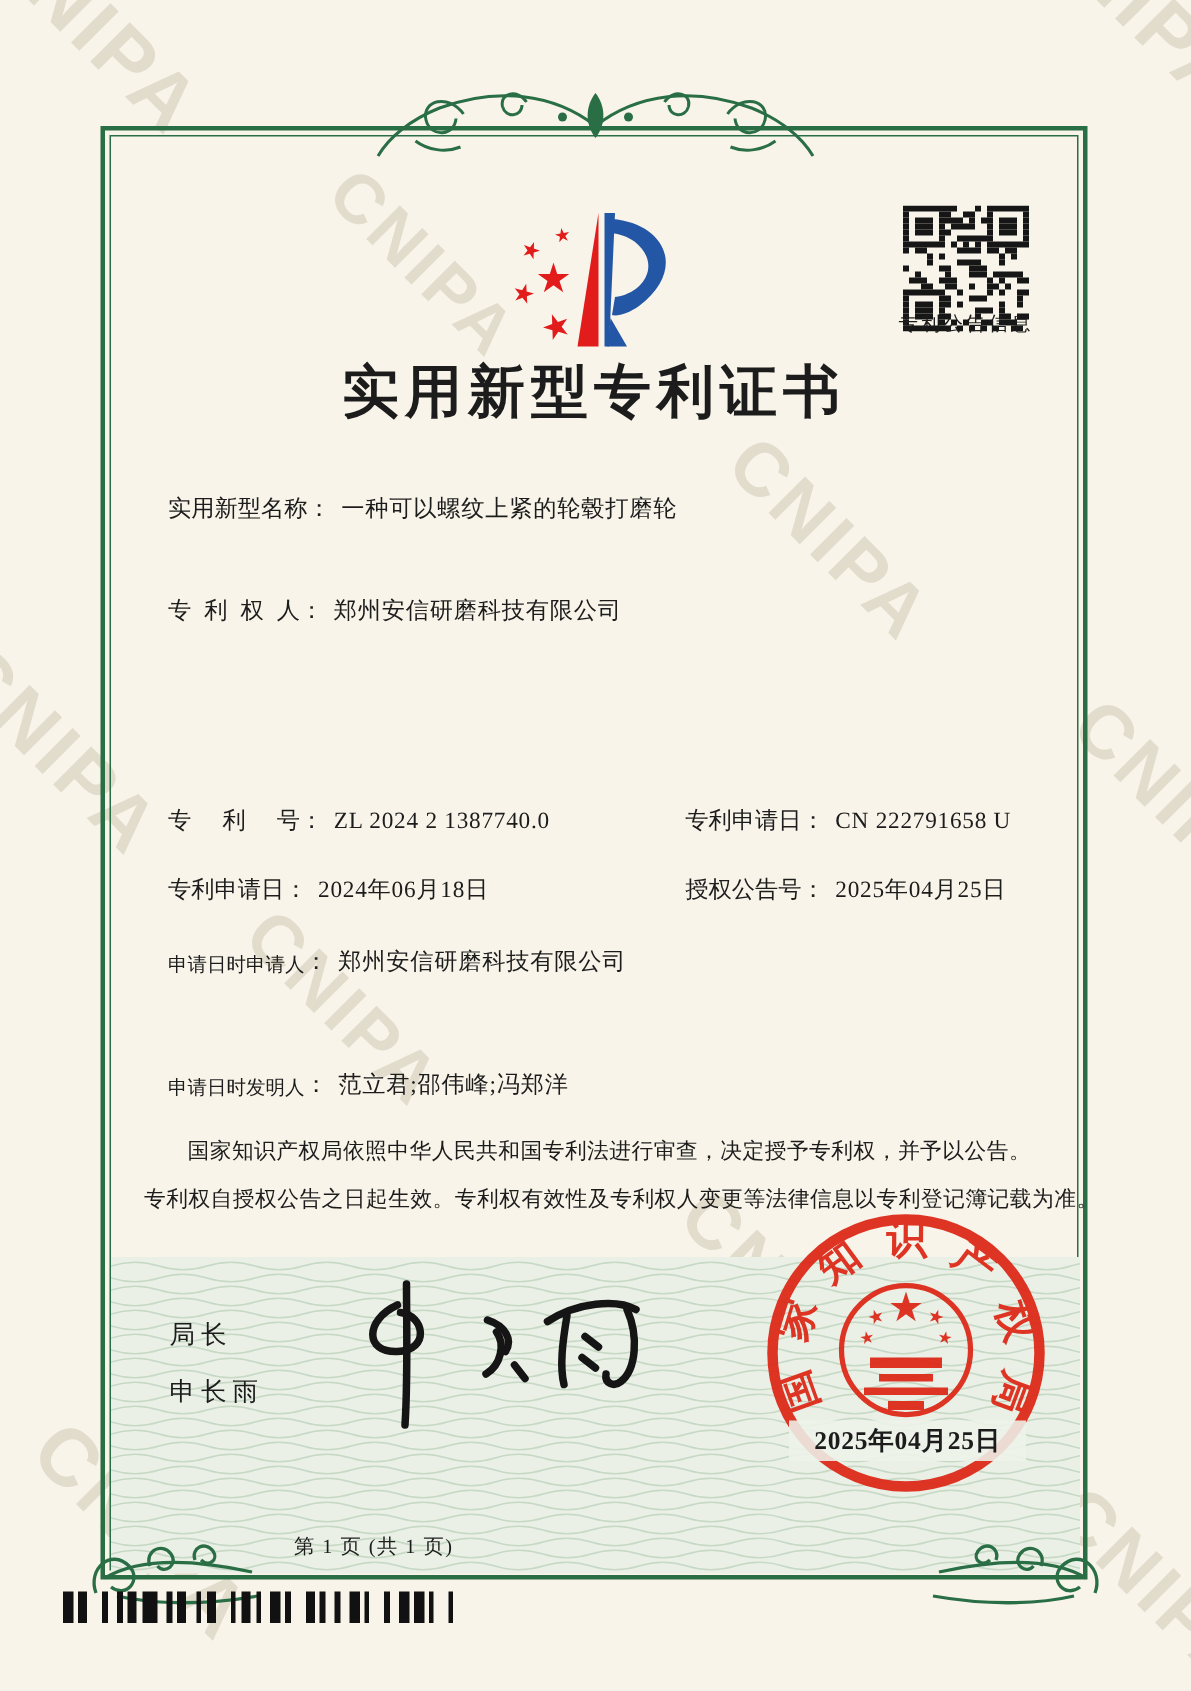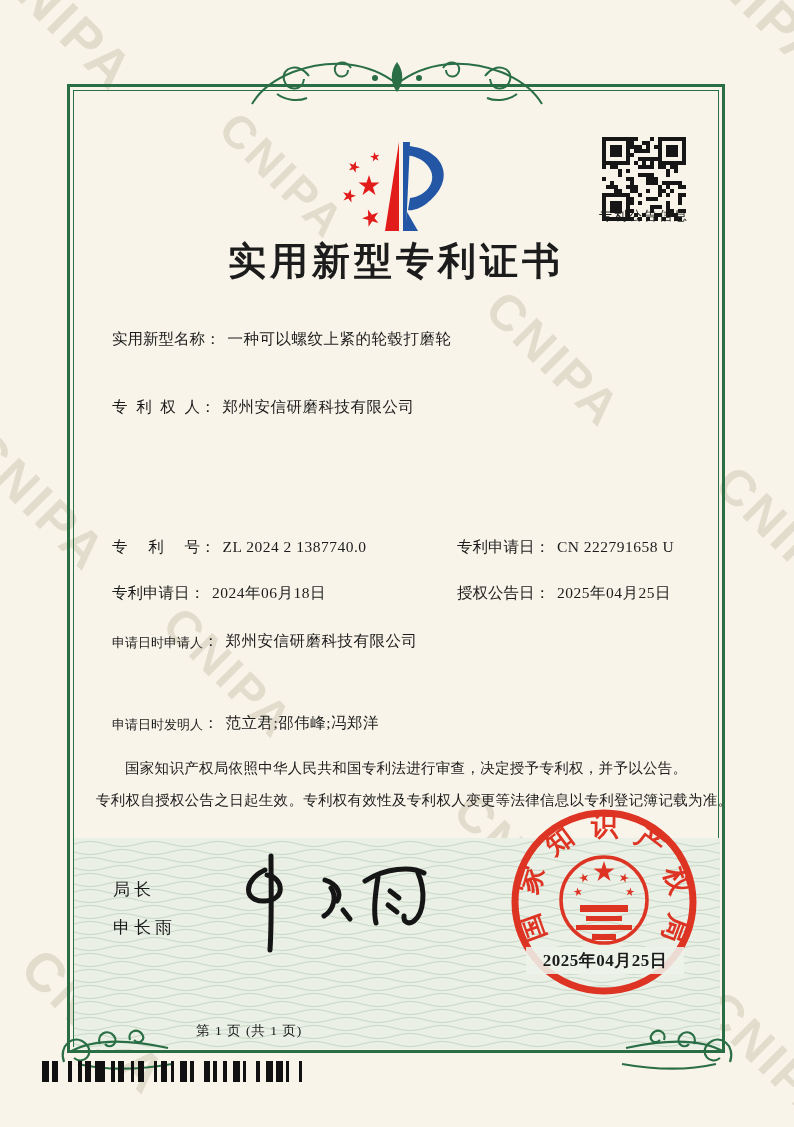--- a/index.html
+++ b/index.html
@@ -409,21 +409,21 @@
     <span class="fcol">
       <span class="flabel">专利申请日</span><span class="colon">：</span><span class="fvalue">CN 222791658 U</span>
     </span>
   </div>
 
   <div class="frow" style="top:583px">
     <span class="fcol w341">
       <span class="flabel">专利申请日</span><span class="colon">：</span><span class="fvalue">2024年06月18日</span>
     </span>
     <span class="fcol">
-      <span class="flabel">授权公告日</span><span class="colon">：</span><span class="fvalue">2025年04月25日</span>
+      <span class="flabel">授权公告号</span><span class="colon">：</span><span class="fvalue">2025年04月25日</span>
     </span>
   </div>
 
   <div class="frow" style="top:631px">
     <span class="flabel sm-label">申请日时申请人</span><span class="colon">：</span><span class="fvalue">郑州安信研磨科技有限公司</span>
   </div>
 
   <div class="frow" style="top:713px">
     <span class="flabel sm-label">申请日时发明人</span><span class="colon">：</span><span class="fvalue">范立君;邵伟峰;冯郑洋</span>
   </div>

